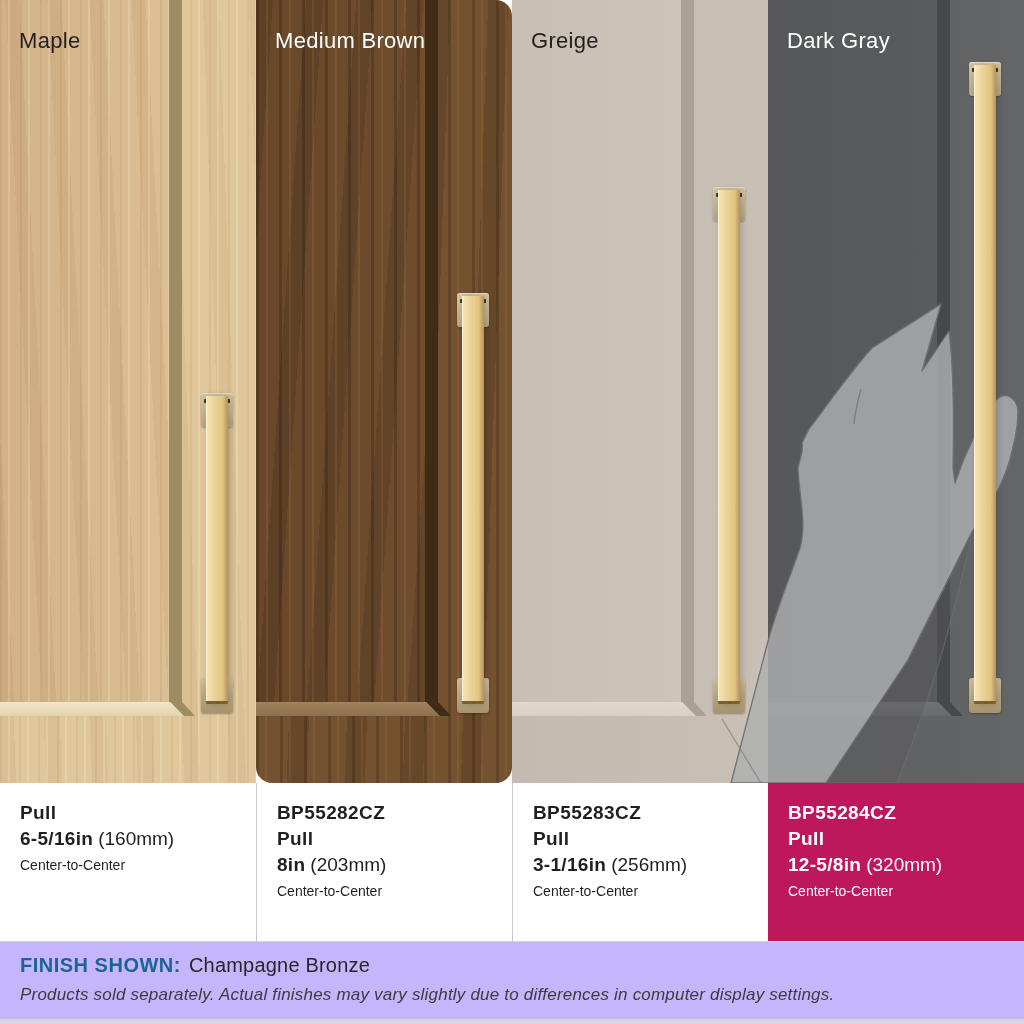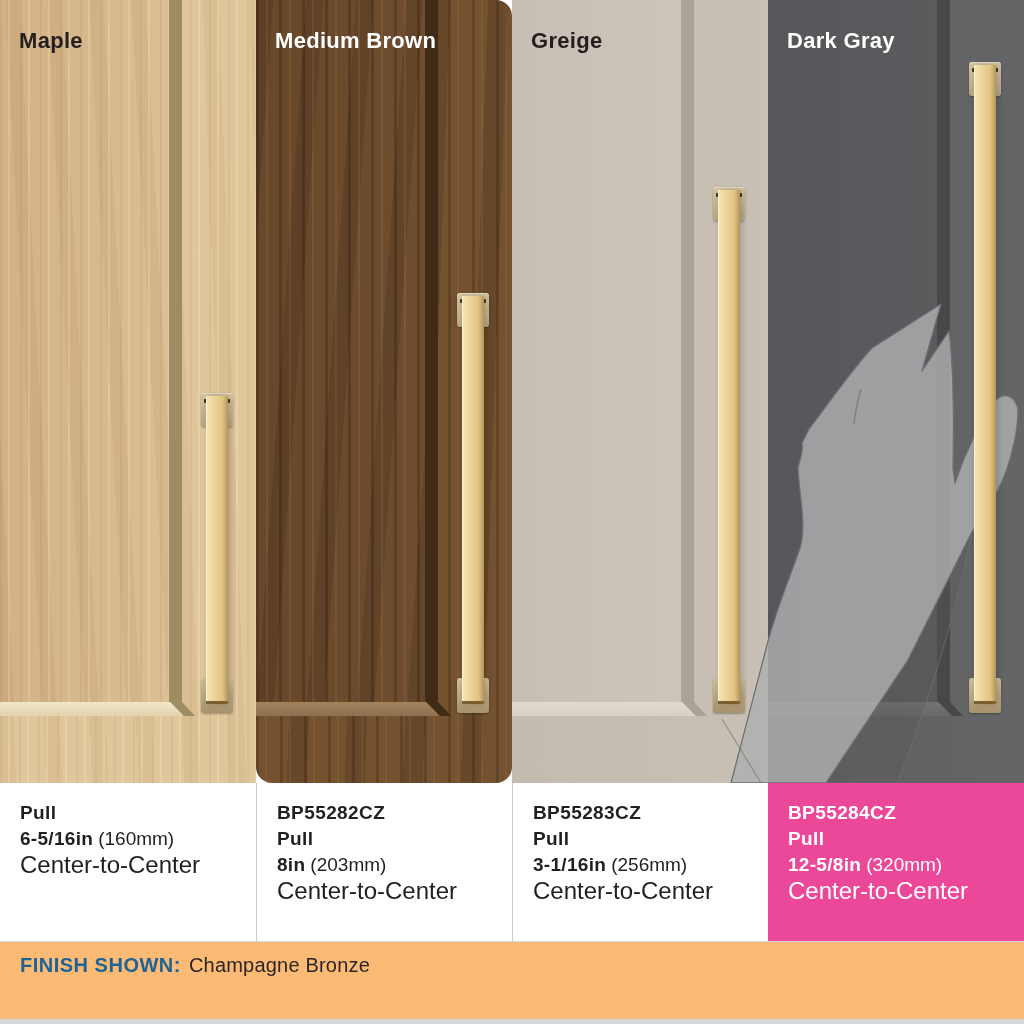--- a/index.html
+++ b/index.html
@@ -7,21 +7,21 @@
 
   
   .doors { position:absolute; left:0; top:0; width:1024px; height:783px; overflow:hidden; }
   .panel { position:absolute; top:0; width:256px; height:783px; }
   .panel .recessed   { position:absolute; left:0;   top:0;     width:169px; height:702px; }
   .panel .groove     { position:absolute; left:169px; top:0;   width:13px;  height:702px; }
   .panel .groove-diag{ position:absolute; left:169px; top:702px; width:13px; height:14px;
                        transform:skewX(43deg); transform-origin:top left; }
   .panel .bevel      { position:absolute; left:0; top:702px; width:184px; height:14px;
                        clip-path:polygon(0 0, 92.5% 0, 100% 100%, 0 100%); }
-  .panel-label { position:absolute; left:19px; top:28px; margin:0; font-size:22px; font-weight:700;
+  .panel-label { position:absolute; left:19px; top:28px; margin:0; font-size:22px; font-weight:400;
                  letter-spacing:.3px; line-height:26px; color:var(--label-color,#231f20); }
 
   
   .panel-maple { left:0;
     background:
       repeating-linear-gradient(90deg, rgba(158,112,60,.10) 0 2px, rgba(0,0,0,0) 2px 8px, rgba(255,246,220,.22) 8px 10px, rgba(0,0,0,0) 10px 19px),
       repeating-linear-gradient(88deg, rgba(140,95,45,.07) 0 16px, rgba(0,0,0,0) 16px 46px),
       #e0c69b; }
   .panel-maple .recessed {
     background:
@@ -68,30 +68,30 @@
   .pull .cap-bottom { position:absolute; bottom:0; left:0; right:0; height:35px; border-radius:3px;
     background:linear-gradient(180deg,#cfbe9a,#a6926c); box-shadow:0 1px 2px rgba(0,0,0,.3); }
   .pull .bar { position:absolute; left:5px; width:22px; top:3px; bottom:9px; border-radius:1px;
     background:linear-gradient(90deg,#f6e6b6 0%,#ecd59c 35%,#e2c482 75%,#b3945a 100%);
     border-bottom:3px solid #7a5f35; box-shadow:2px 0 6px rgba(0,0,0,.18), inset 1px 0 0 rgba(255,248,220,.8); }
 
   
   .cards { position:absolute; left:0; top:783px; width:1024px; height:158px; display:flex; }
   .card { width:256px; box-sizing:border-box; padding:17px 10px 0 20px; background:#ffffff; color:#231f20; }
   .card + .card { border-left:1px solid #c9cacb; }
-  .card.card-dark { background:#ec4899; color:#ffffff; border-left:none; }
+  .card.card-dark { background:#be185d; color:#ffffff; border-left:none; }
   .card .code, .card .type { font-size:19px; font-weight:bold; letter-spacing:.4px; line-height:26px; }
   .card .size { font-size:19px; line-height:26px; }
   .card .size .imperial { font-weight:bold; letter-spacing:.3px; }
   .card .size .metric { margin-left:5px; font-weight:normal; }
-  .card .c2c { font-size:24px; line-height:26px; }
+  .card .c2c { font-size:14px; line-height:26px; }
 
   
   .footer { position:absolute; left:0; top:941px; width:1024px; height:83px; box-sizing:border-box;
-    background:#fdba74; border-top:1px solid #d4d5d6; border-bottom:5px solid #d6d7d8; padding:12px 20px 0; }
+    background:#c4b5fd; border-top:1px solid #d4d5d6; border-bottom:5px solid #d6d7d8; padding:12px 20px 0; }
   .finish-line { font-size:20px; color:#2a2627; letter-spacing:.2px; }
   .finish-label { color:var(--finish-label-color,#1d6394); font-weight:bold; letter-spacing:.5px; margin-right:8px; }
   .disclaimer { margin-top:8px; font-style:italic; font-size:17px; color:#3c3c3c; letter-spacing:.2px; }
 </style>
 </head>
 <body>
 
 <div class="stage">
 
   <div class="doors">
@@ -216,15 +216,16 @@
         <span class="imperial">12-5/8in</span><span class="metric">(320mm)</span>
       </div>
       <div class="c2c">Center-to-Center</div>
     </div>
   </div>
 
   <div class="footer" style="--finish-label-color: #1d6394;">
     <div class="finish-line">
       <span class="finish-label">FINISH SHOWN:</span><span class="finish-value">Champagne Bronze</span>
     </div>
+    <div class="disclaimer">Products sold separately. Actual finishes may vary slightly due to differences in computer display settings.</div>
   </div>
 
 </div>
 
 </body></html>

